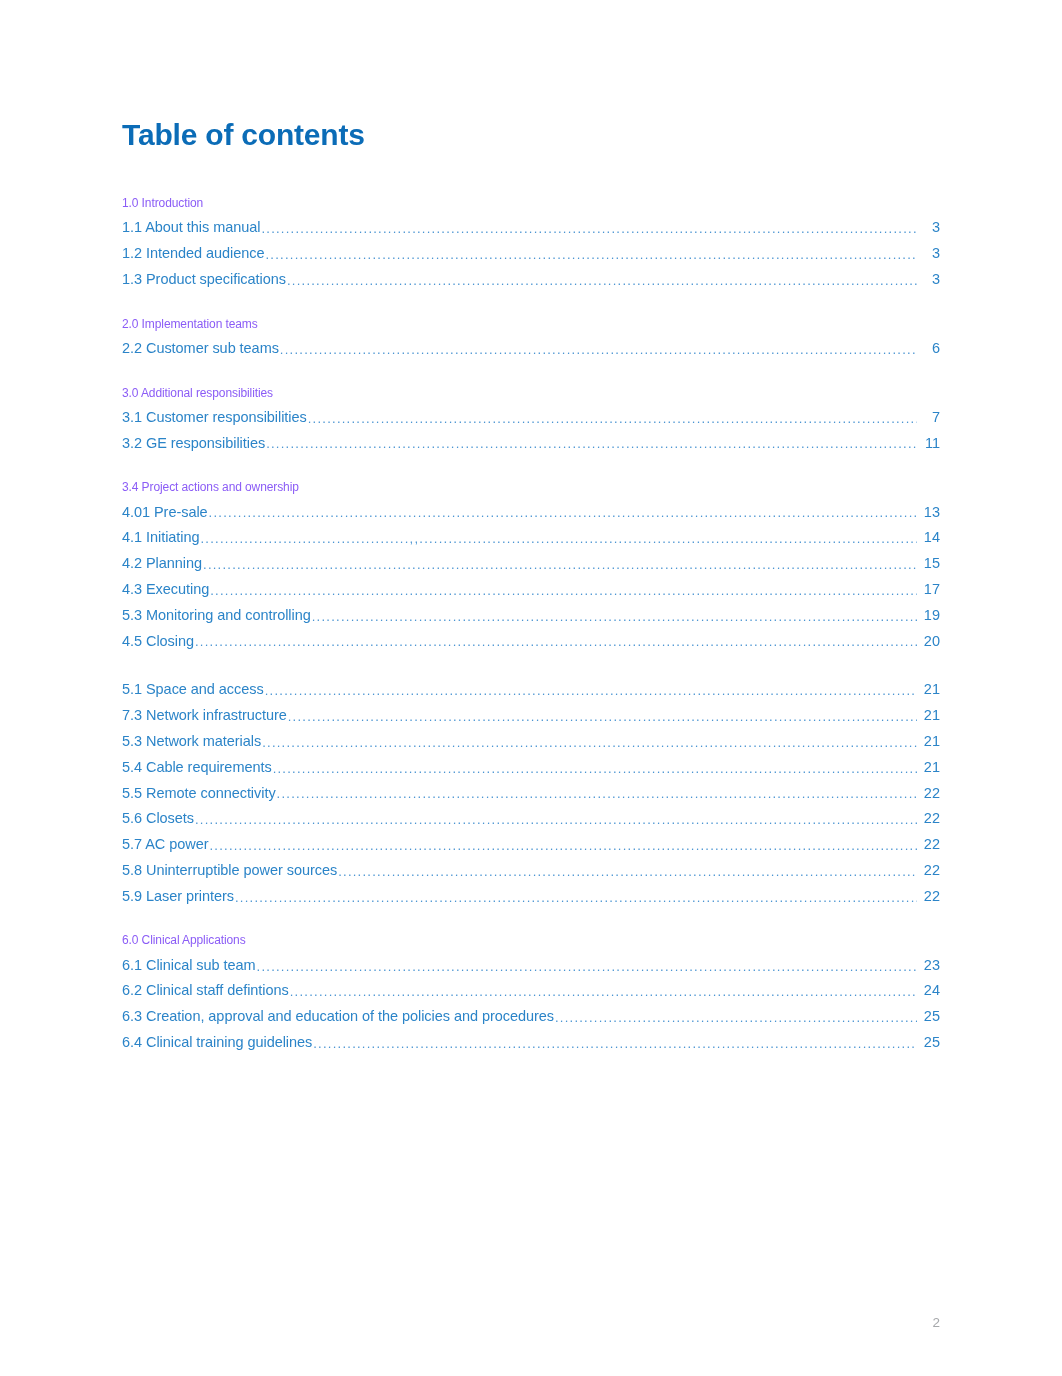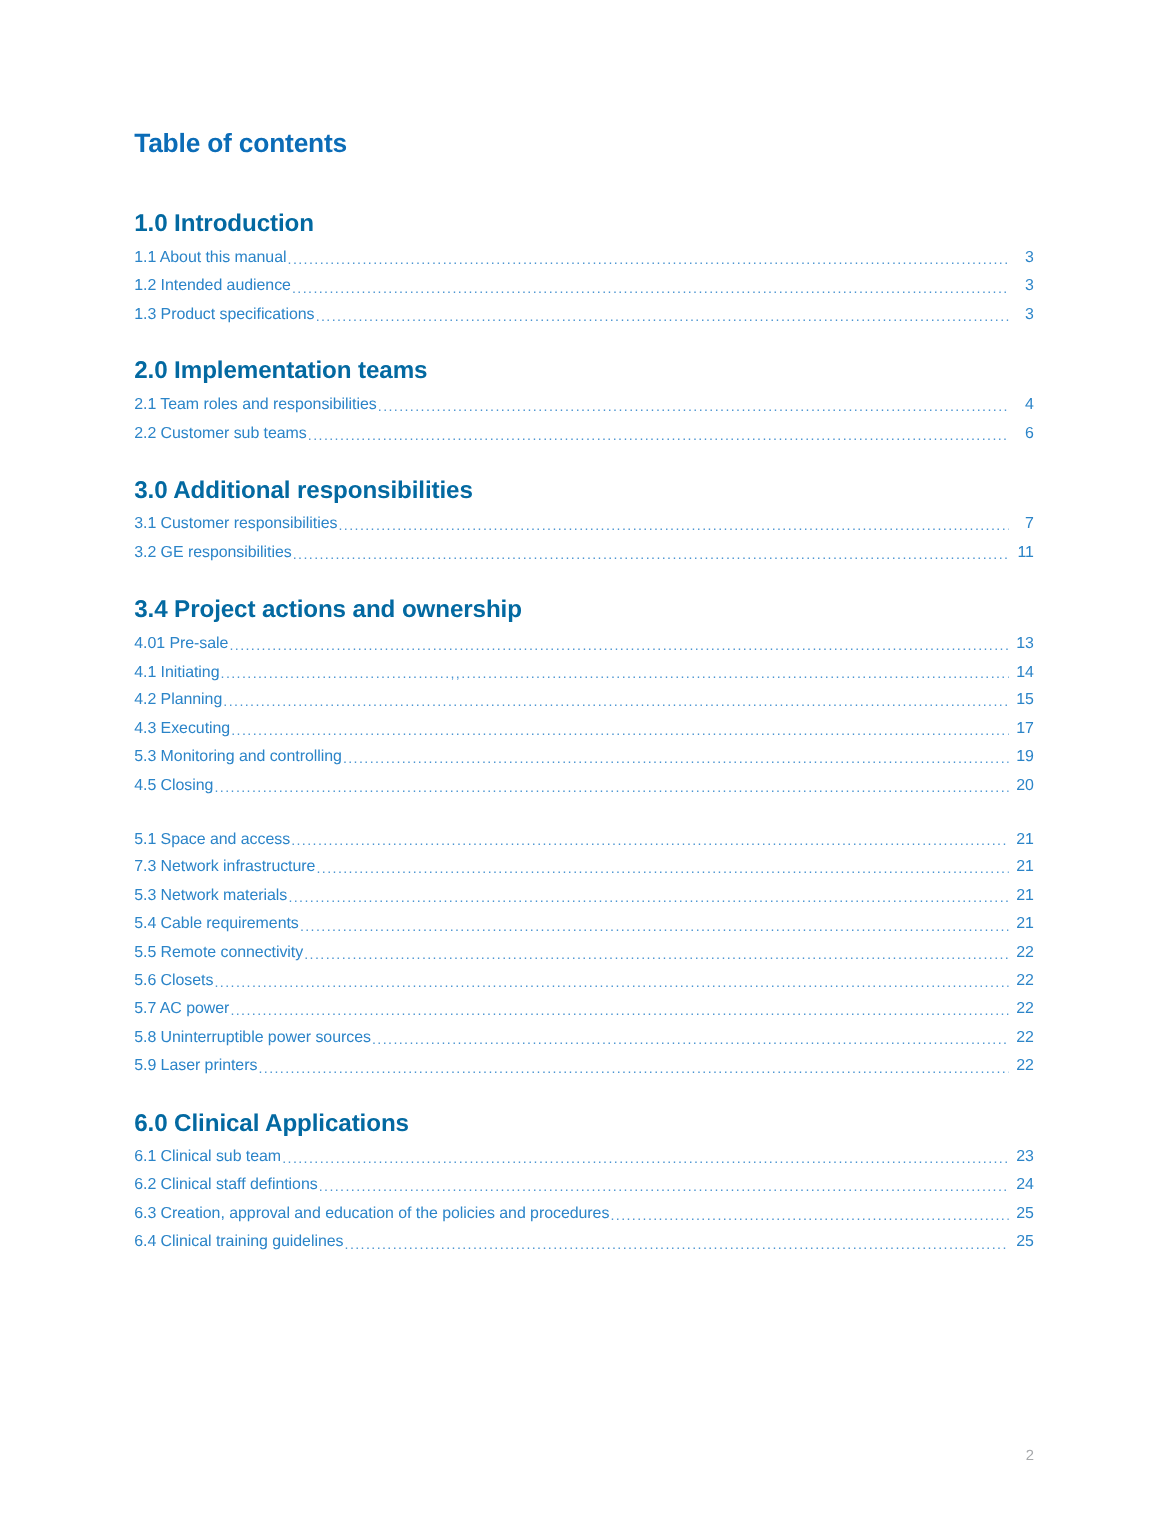--- a/index.html
+++ b/index.html
@@ -24,35 +24,35 @@
 
   .content {
     position: absolute;
     left: 122px;
     top: 118px;
     width: 818px;
   }
 
   .toc-title {
     color: #0b6cb7;
-    font-size: 24px;
+    font-size: 30px;
     font-weight: bold;
     letter-spacing: -0.2px;
     line-height: 1.1;
     margin: 0 0 44px 0;
   }
 
   .section {
     margin-bottom: 23px;
   }
 
   .section-heading {
-    color: #0369a1;
-    font-size: 22px;
-    font-weight: bold;
+    color: #8b5cf6;
+    font-size: 12px;
+    font-weight: normal;
     letter-spacing: -0.1px;
     margin: 0 0 4px 0;
     line-height: 1.35;
   }
 
   .entry {
     display: flex;
     align-items: flex-end;
     color: #2b84c8;
     font-size: 14.5px;
@@ -134,25 +134,20 @@
           </div>
           <div class="entry">
             <span class="entry-label">1.3 Product specifications</span>
             <span class="entry-leader"></span>
             <span class="entry-page">3</span>
           </div>
         </div>
         <div class="section">
           <div class="section-heading">2.0 Implementation teams</div>
           <div class="entry">
-            <span class="entry-label">2.1 Team roles and responsibilities</span>
-            <span class="entry-leader"></span>
-            <span class="entry-page">4</span>
-          </div>
-          <div class="entry">
             <span class="entry-label">2.2 Customer sub teams</span>
             <span class="entry-leader comma-tail"></span>
             <span class="entry-page">6</span>
           </div>
         </div>
         <div class="section">
           <div class="section-heading">3.0 Additional responsibilities</div>
           <div class="entry">
             <span class="entry-label">3.1 Customer responsibilities</span>
             <span class="entry-leader"></span>

